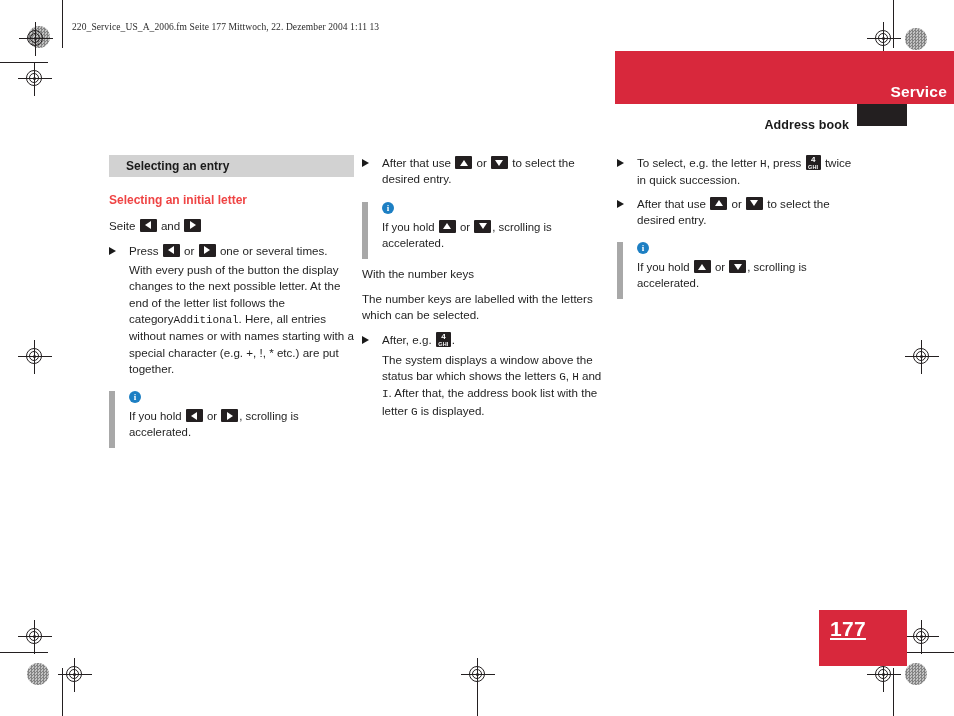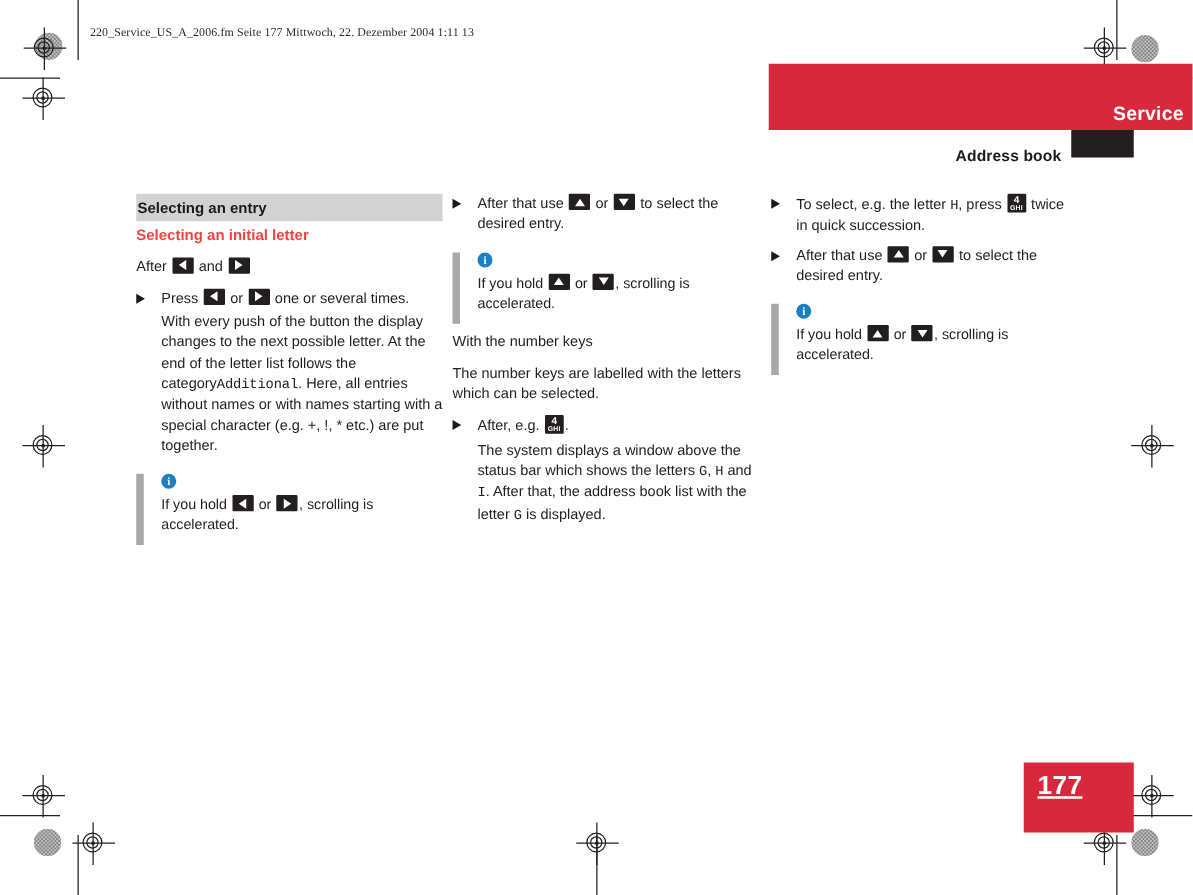--- a/index.html
+++ b/index.html
@@ -160,25 +160,25 @@
     font-size: 11.6px;
     line-height: 16.3px;
     color: #1f1f1f;
   }
   #col1 { left: 109px; }
   #col2 { left: 362px; }
   #col3 { left: 617px; }
 
   .section-bar {
     background: #d2d2d2;
-    padding: 3px 0 3px 1px;
+    padding: 3px 0 3px 17px;
     font-weight: bold;
     font-size: 12px;
     color: #1a1a1a;
-    margin-bottom: 3px;
+    margin-bottom: 15px;
   }
 
   .sub-head {
     font-weight: bold;
     font-size: 12px;
     color: #ef4444;
     margin: 0 0 9px 0;
   }
 
   .para {
@@ -437,21 +437,21 @@
   <span class="black-tab"></span>
 </div>
 
 <div class="col" id="col1">
 
   <div class="section-bar">Selecting an entry</div>
 
   <div class="sub-head">Selecting an initial letter</div>
 
   <div class="para">
-    <span>After</span>
+    <span>Seite</span>
     <span class="key key-left"><span class="arrow"></span></span>
     <span>and</span>
     <span class="key key-right"><span class="arrow"></span></span>
   </div>
 
   <div class="bullet-item">
     <span class="tri"></span>
     <span>Press</span>
     <span class="key key-left"><span class="arrow"></span></span>
     <span>or</span>

